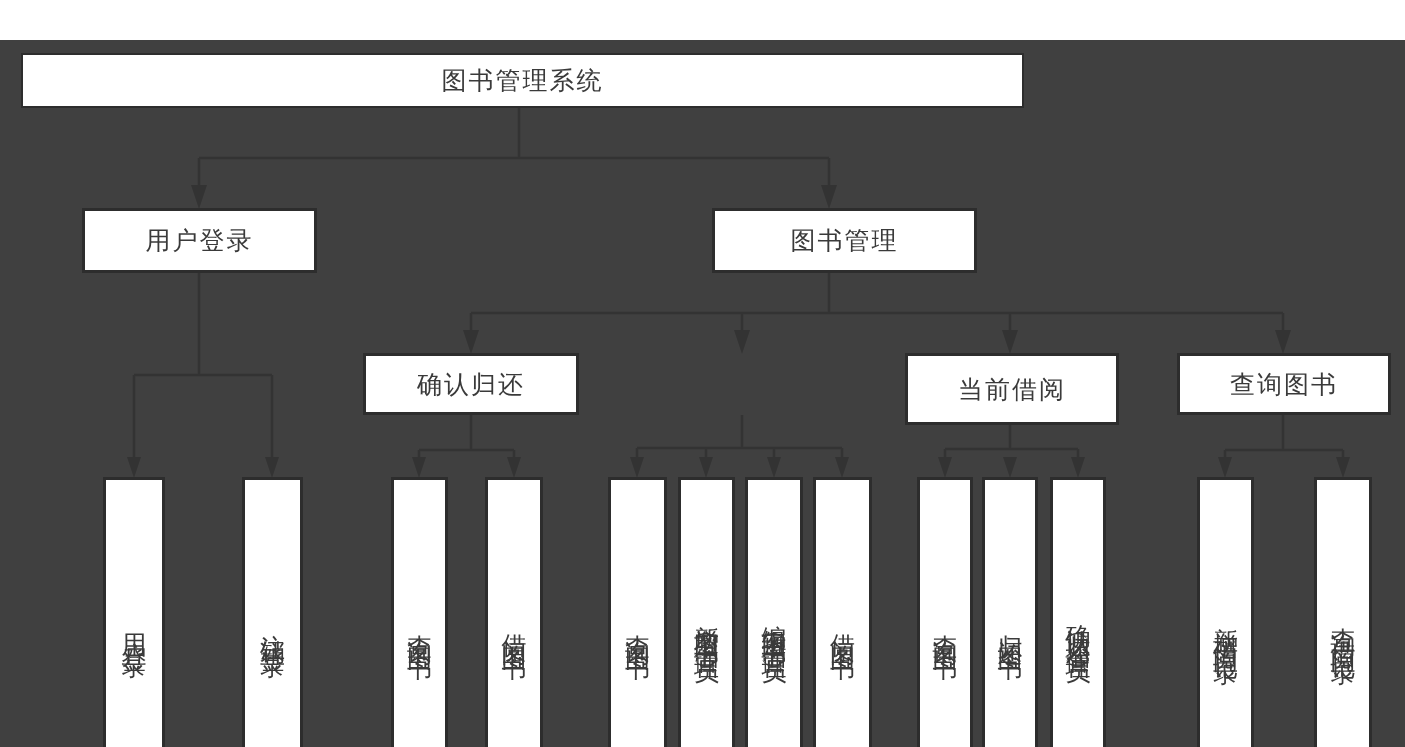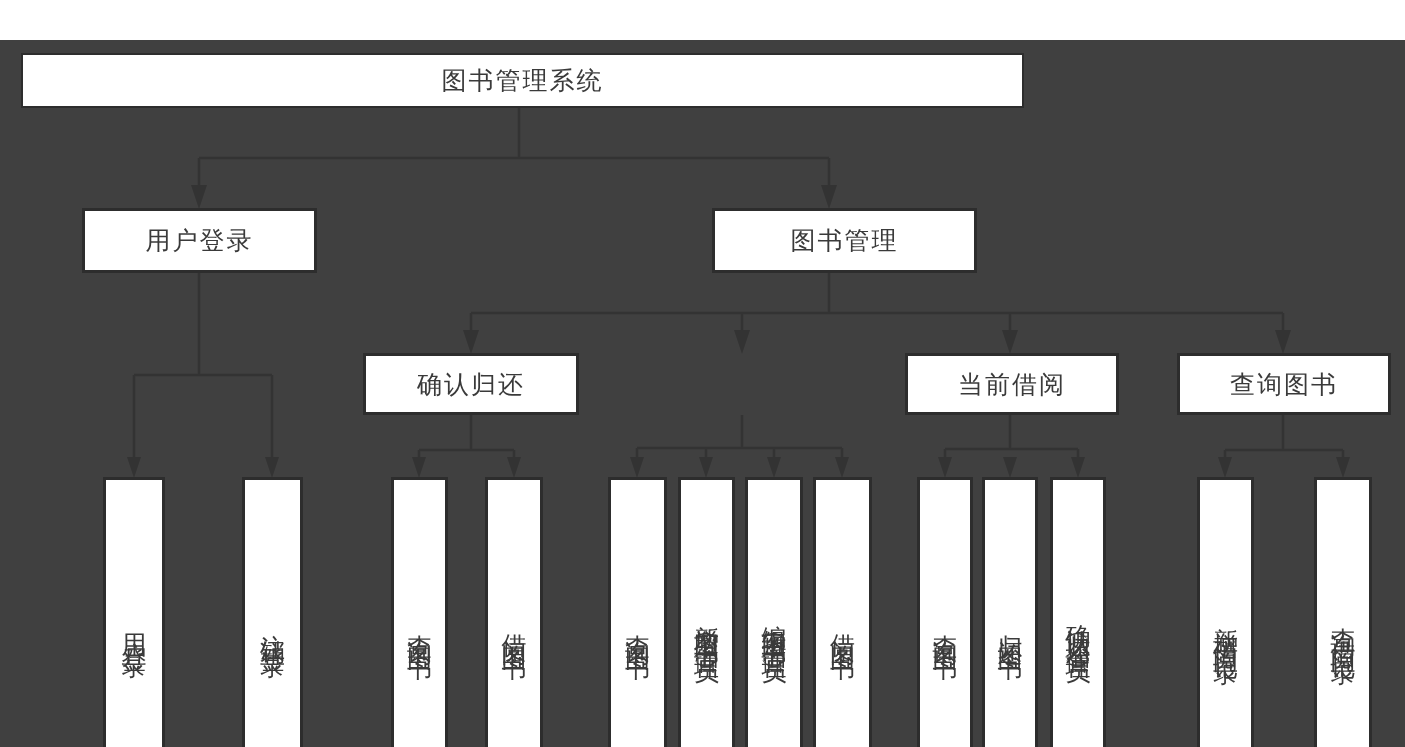--- a/index.html
+++ b/index.html
@@ -110,21 +110,21 @@
   <div class="node" style="left:82px;top:168px;width:235px;height:65px;">
     <span class="hlabel">用户登录</span>
   </div>
   <div class="node" style="left:712px;top:168px;width:265px;height:65px;">
     <span class="hlabel">图书管理</span>
   </div>
 
   <div class="node" style="left:363px;top:313px;width:216px;height:62px;">
     <span class="hlabel">确认归还</span>
   </div>
-  <div class="node" style="left:905px;top:313px;width:214px;height:62px;">
+  <div class="node" style="left:905px;top:313px;width:214px;height:72px;">
     <span class="hlabel">当前借阅</span>
   </div>
   <div class="node" style="left:1177px;top:313px;width:214px;height:62px;">
     <span class="hlabel">查询图书</span>
   </div>
 
   <div class="node" style="left:103px;top:437px;width:62px;height:301px;">
     <span class="vlabel">用户登录</span>
   </div>
   <div class="node" style="left:242px;top:437px;width:61px;height:301px;">

